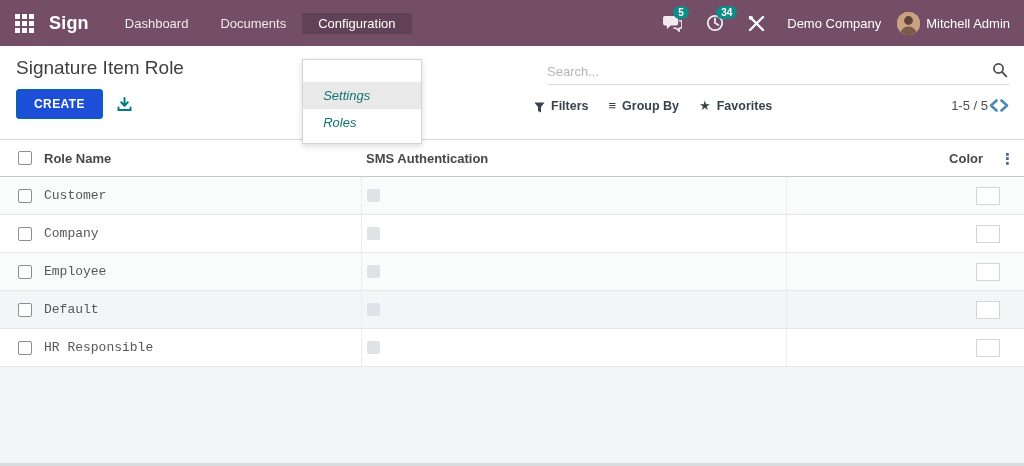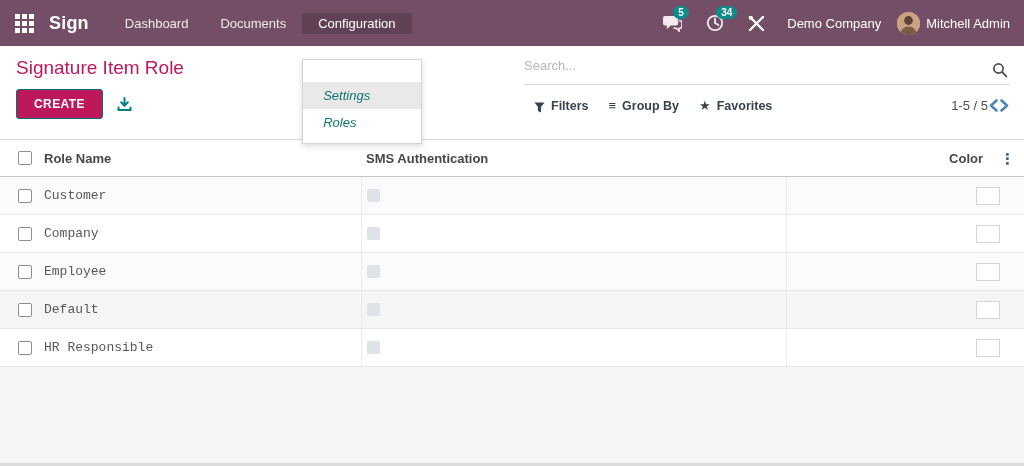--- a/index.html
+++ b/index.html
@@ -41,30 +41,30 @@
     position:absolute; top:46px; left:0; width:120px; background:#fff;
     border:1px solid #d4d4d4; box-shadow:0 2px 6px rgba(0,0,0,0.15);
     padding:22px 0 7px; z-index:100; color:#0f766e;font-style:italic;
   }
   .dropdown-item { padding:6px 20px; cursor:pointer; white-space:nowrap; }
   .dropdown-item.highlighted { background:#e9e9e9; }
 
   
   .control-panel { height:93px; flex:0 0 93px; display:flex; background:#fff; }
   .cp-left { width:50%; padding:11px 0 0 16px; }
-  .page-title { font-size:19px; color:#be185d; margin-bottom:10px; }
+  .page-title { font-size:19px; color:#404040; margin-bottom:10px; }
   .cp-buttons { display:flex; align-items:center; }
   .btn-create {
-    background:#be185d; color:#fff; border:1px solid #017177; border-radius:3px;
+    background:#1d4ed8; color:#fff; border:1px solid #017177; border-radius:3px;
     font-size:12px; font-weight:bold; letter-spacing:.4px; padding:7px 17px; cursor:pointer;
     font-family:inherit;
   }
   .export-btn { margin-left:14px; cursor:pointer; display:flex; align-items:center; }
   .cp-right { width:50%; padding:12px 14px 0 12px; display:flex; flex-direction:column; }
-  .search-box { position:relative; border-bottom:1px solid #dcdcdc; height:27px; display:flex; align-items:flex-start; }
+  .search-box { position:relative; border-bottom:1px solid #dcdcdc; height:27px; display:flex; align-items:center;margin-left:23px; }
   .search-input {
     border:none; outline:none; width:100%; font-size:13px; color:#4c4c4c;
     font-family:inherit; background:transparent; padding-right:24px;
   }
   .search-input::placeholder { color:#b6b6b6; }
   .search-icon-btn { position:absolute; right:2px; top:4px; cursor:pointer; }
   .cp-controls { display:flex; align-items:center; margin-top:9px; }
   .ctl-btn {
     display:flex; align-items:flex-end; gap:6px; padding:4px 10px; cursor:pointer;
     color:#39434d; font-weight:bold; font-size:12.5px;

